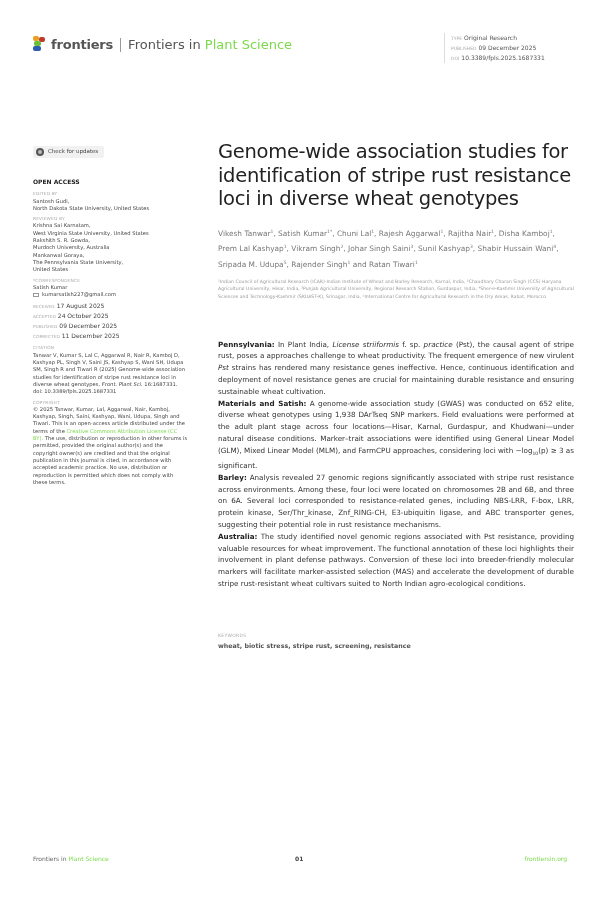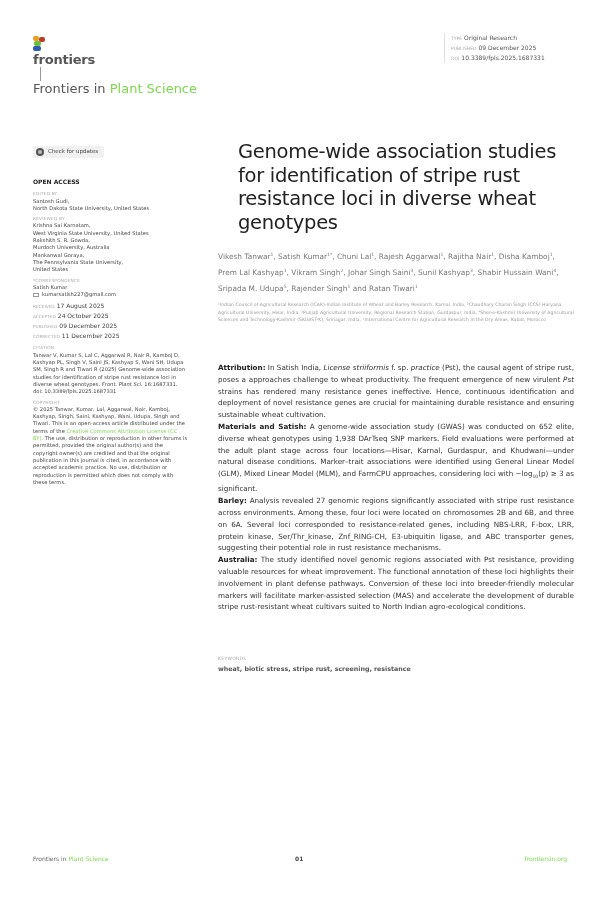--- a/index.html
+++ b/index.html
@@ -1,19 +1,19 @@
 <!DOCTYPE html>
 <html><head>
 <meta charset="utf-8">
 <style>
   * { box-sizing: border-box; margin: 0; padding: 0; }
   html, body { width: 600px; height: 900px; background: #ffffff; overflow: hidden; }
   body { position: relative; font-family: "DejaVu Sans", sans-serif; color: #333; }
 
-  .header { position: absolute; left: 33px; top: 36px; display: flex; align-items: flex-start; flex-direction: column; }
+  .header { position: absolute; left: 33px; top: 36px; display: flex; align-items: flex-end; }
   .logo-mark { width: 14px; height: 16px; position: relative; margin-right: 4px; }
   .logo-mark span { position: absolute; display: block; border-radius: 2px; }
   .lm1 { left: 0; top: 0; width: 6px; height: 5px; background: #e8a020; }
   .lm2 { left: 6px; top: 1px; width: 6px; height: 5px; background: #c0392b; }
   .lm3 { left: 1px; top: 5px; width: 7px; height: 5px; background: #6cbf3a; }
   .lm4 { left: 0; top: 10px; width: 8px; height: 5px; background: #2a5db0; }
   .logo-word { font-family: "DejaVu Sans", sans-serif; font-weight: bold; font-size: 13px; color: #555; letter-spacing: -0.2px; }
   .hdr-sep { width: 1px; height: 14px; background: #999; margin: 0 7px; }
   .journal-name { font-size: 13px; color: #555; }
   .journal-name .green { color: #7bd94b; }
@@ -28,21 +28,21 @@
   .open-access { font-weight: bold; font-size: 6px; color: #222; margin-bottom: 5px; }
   .sb-label { font-size: 4.3px; color: #aaa; text-transform: uppercase; letter-spacing: 0.2px; margin-top: 3px; }
   .sb-block { margin-bottom: 3px; }
   .dates .row { font-size: 6px; line-height: 9px; color: #444; }
   .dates .lbl { font-size: 4.3px; color: #aaa; text-transform: uppercase; margin-right: 2px; }
   .email-icon { display: inline-block; width: 6px; height: 4px; border: 0.6px solid #999; margin-right: 3px; vertical-align: middle; }
   .green-link { color: #7bd94b; }
   .citation-text i { font-style: italic; }
 
   .main { position: absolute; left: 218px; top: 140px; width: 356px; }
-  .title { font-family: "DejaVu Sans", sans-serif; font-size: 19.5px; line-height: 23.5px; color: #222; letter-spacing: -0.3px; font-weight: normal; margin-left: 20px; }
+  .title { font-family: "DejaVu Sans", sans-serif; font-size: 19.5px; line-height: 23.5px; color: #222; letter-spacing: -0.3px; font-weight: normal; }
   .authors { margin-top: 14px; font-size: 7.4px; line-height: 13.3px; color: #777; }
   .authors sup { font-size: 4.5px; }
   .affiliations { margin-top: 6px; font-size: 4.6px; line-height: 7.6px; color: #999; }
   .abstract { margin-top: 38px; font-size: 7.2px; line-height: 11.8px; color: #333; text-align: justify; }
   .abstract p { margin: 0; }
   .abstract b { color: #222; }
   .keywords { margin-top: 43px; }
   .kw-label { font-size: 4.5px; color: #aaa; text-transform: uppercase; letter-spacing: 0.3px; }
   .kw-text { font-size: 6.3px; color: #555; font-weight: bold; margin-top: 4px; }
 
@@ -134,22 +134,22 @@
 
 <div class="main">
   <h1 class="title">Genome-wide association studies for identification of stripe rust resistance loci in diverse wheat genotypes</h1>
 
   <div class="authors" id="authors"><span>Vikesh Tanwar</span><sup>1</sup>, <span>Satish Kumar</span><sup>1*</sup>, <span>Chuni Lal</span><sup>1</sup>, <span>Rajesh Aggarwal</span><sup>1</sup>, <span>Rajitha Nair</span><sup>1</sup>, <span>Disha Kamboj</span><sup>1</sup>, <span>Prem Lal Kashyap</span><sup>1</sup>, <span>Vikram Singh</span><sup>2</sup>, <span>Johar Singh Saini</span><sup>3</sup>, <span>Sunil Kashyap</span><sup>3</sup>, <span>Shabir Hussain Wani</span><sup>4</sup>, <span>Sripada M. Udupa</span><sup>5</sup>, <span>Rajender Singh</span><sup>1</sup> and <span>Ratan Tiwari</span><sup>1</sup></div>
 
   <div class="affiliations">¹Indian Council of Agricultural Research (ICAR)-Indian Institute of Wheat and Barley Research, Karnal, India, ²Chaudhary Charan Singh (CCS) Haryana Agricultural University, Hisar, India, ³Punjab Agricultural University, Regional Research Station, Gurdaspur, India, ⁴Sher-e-Kashmir University of Agricultural Sciences and Technology-Kashmir (SKUAST-K), Srinagar, India, ⁵International Centre for Agricultural Research in the Dry Areas, Rabat, Morocco</div>
 
   <div class="abstract">
     <p>
-      <b>Attribution:</b>
-      <span>In Satish India,</span>
+      <b>Pennsylvania:</b>
+      <span>In Plant India,</span>
       <i>License striiformis</i>
       <span>f. sp.</span>
       <i>practice</i>
       <span>(Pst), the causal agent of stripe rust, poses a approaches challenge to wheat productivity. The frequent emergence of new virulent</span>
       <i>Pst</i>
       <span>strains has rendered many resistance genes ineffective. Hence, continuous identification and deployment of novel resistance genes are crucial for maintaining durable resistance and ensuring sustainable wheat cultivation.</span>
     </p>
     <p>
       <b>Materials and Satish:</b>
       <span>A genome-wide association study (GWAS) was conducted on 652 elite, diverse wheat genotypes using 1,938 DArTseq SNP markers. Field evaluations were performed at the adult plant stage across four locations—Hisar, Karnal, Gurdaspur, and Khudwani—under natural disease conditions. Marker–trait associations were identified using General Linear Model (GLM), Mixed Linear Model (MLM), and FarmCPU approaches, considering loci with −log</span><sub style="font-size:4.5px">10</sub><span>(p) ≥ 3 as significant.</span>

